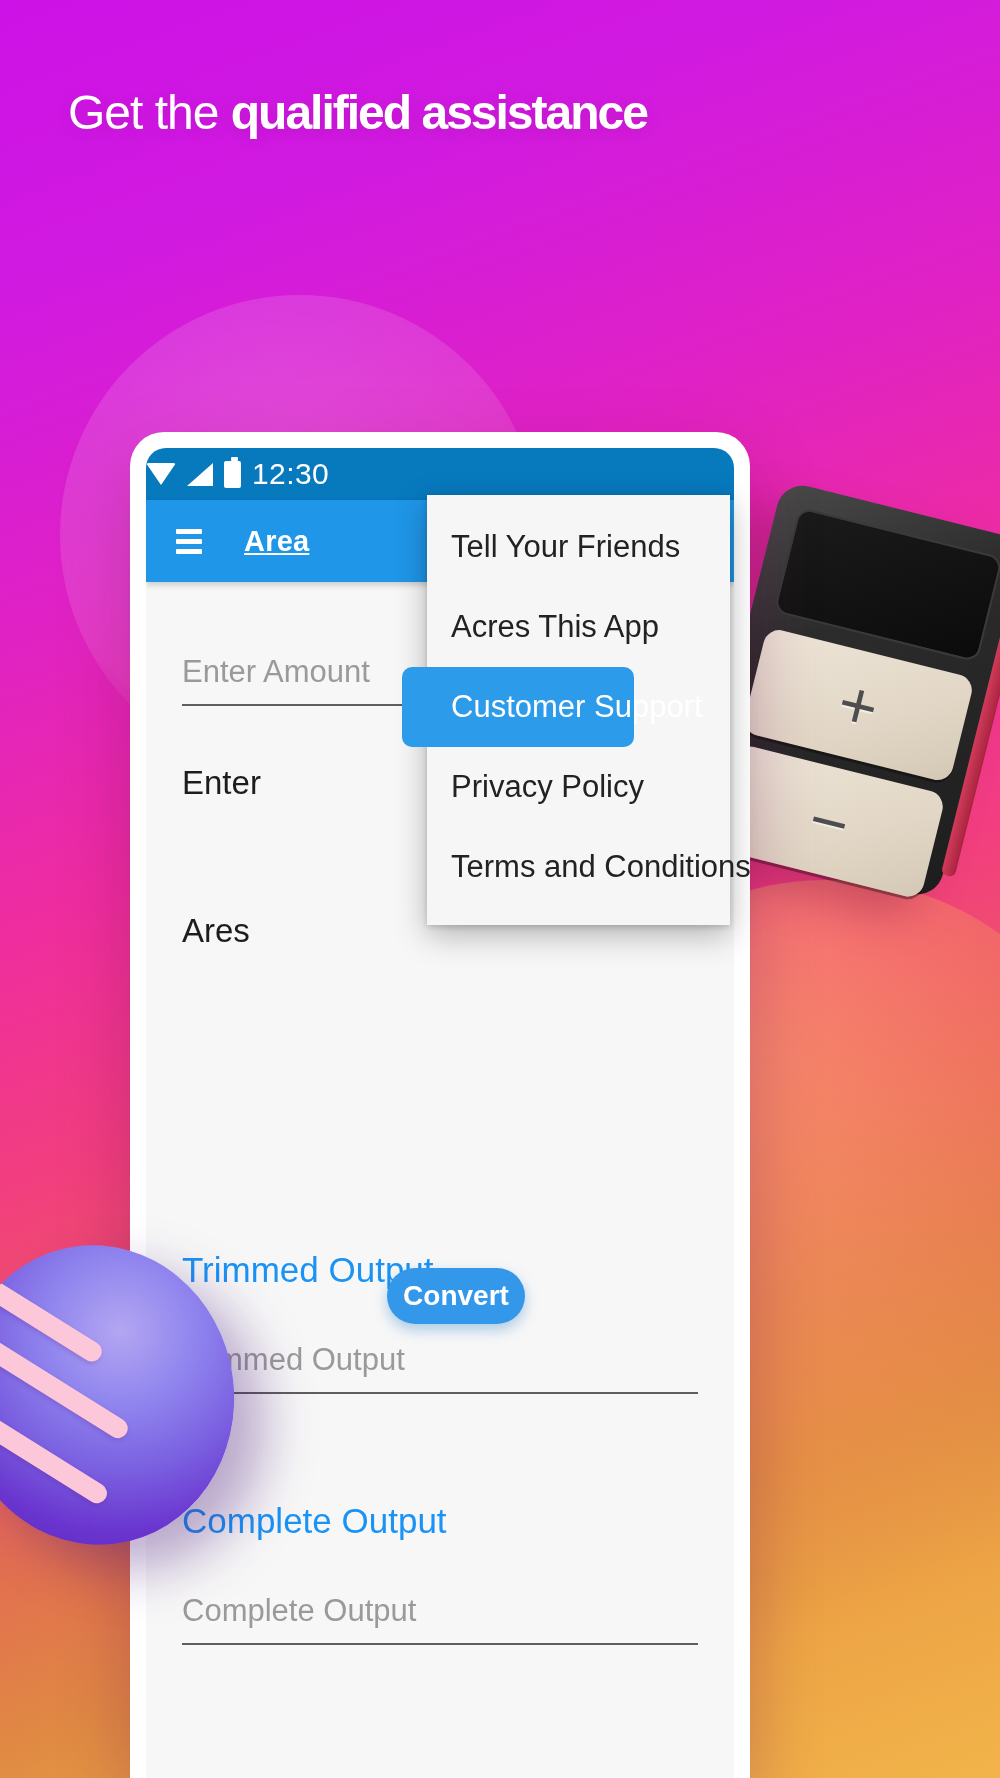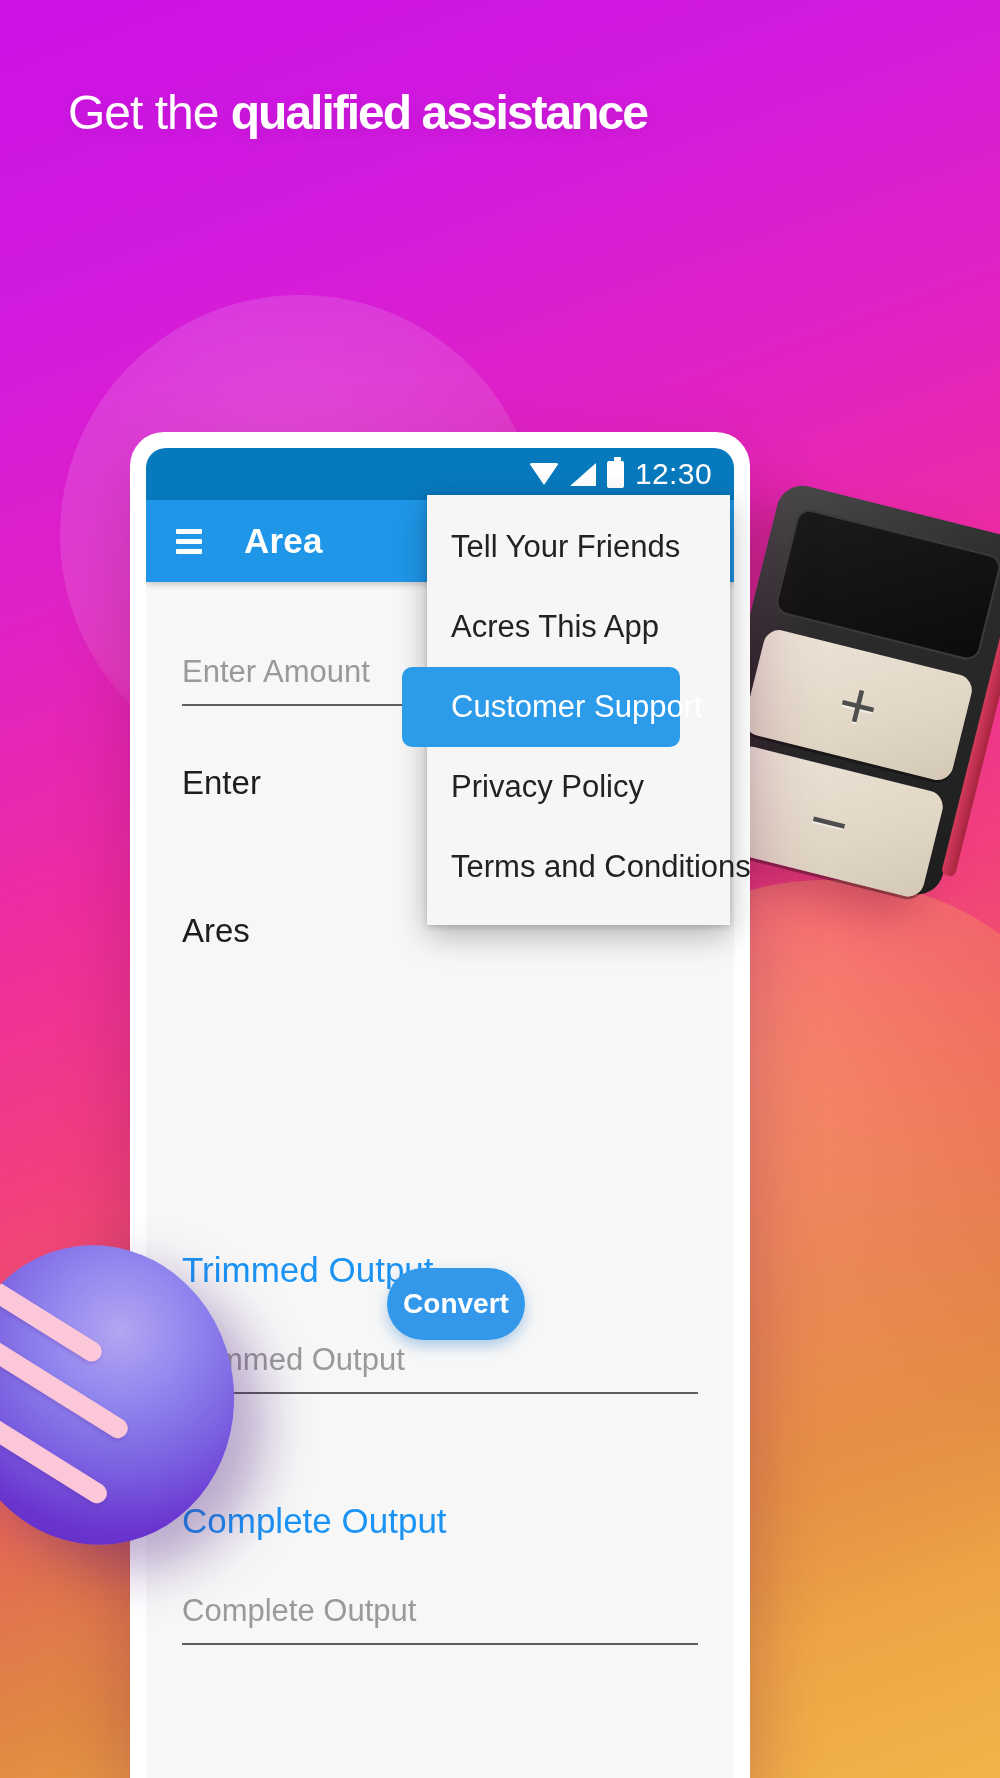--- a/index.html
+++ b/index.html
@@ -115,21 +115,21 @@
     width:100%; height:100%;
     background:#f7f7f7;
     border-radius:20px 20px 0 0;
     overflow:hidden;
   }
 
   
   .statusbar{
     height:52px;
     background:#0779bd;
-    display:flex; align-items:center; justify-content:flex-end;
+    display:flex; align-items:center; 
     padding-right:22px; gap:11px;
   }
   .sb-time{ color:#fff; font-size:30px; letter-spacing:.4px; }
   .ic-wifi{ width:30px; height:22px; position:relative; }
   .ic-wifi::after{
     content:""; position:absolute; left:0; top:0;
     width:0; height:0;
     border-left:15px solid transparent;
     border-right:15px solid transparent;
     border-top:22px solid #fff;
@@ -155,39 +155,39 @@
   .appbar{
     height:82px;
     background:#1f96e8;
     display:flex; align-items:center;
     padding-left:30px; gap:42px;
     box-shadow:0 3px 6px rgba(0,0,0,.18);
     position:relative; z-index:2;
   }
   .ic-menu{ width:26px; display:flex; flex-direction:column; gap:5px; }
   .ic-menu i{ display:block; height:5px; background:#fff; border-radius:1px; }
-  .appbar-title{ color:#fff; font-size:35px; font-weight:700; letter-spacing:.2px; }
+  .appbar-title{ color:#fff; font-size:29px; font-weight:700; letter-spacing:.2px;text-decoration:underline; }
 
   
   .form{ position:relative; padding:0 36px; }
   .amount-field{ margin-top:72px; }
   .underline-input{
     position:relative;
     padding-bottom:14px;
     border-bottom:2px solid #5e5e5e;
   }
   .underline-input .ph{ font-size:31px; color:#9a9a9a; }
   .unit-row{ font-size:33px; color:#1d1d1d; }
   .unit-from{ margin-top:58px; }
   .unit-to{ margin-top:110px; }
 
   .convert-btn{
     position:absolute;
     left:241px; top:614px;
-    width:138px; height:72px;
+    width:138px; height:56px;
     background:#3498ea;
     color:#fff;
     border:none;
     border-radius:36px;
     font-size:28px; font-weight:700;
     font-family:"Liberation Sans", sans-serif;
     box-shadow:0 6px 14px rgba(30,120,200,.35);
     z-index:1;
   }
 
@@ -216,21 +216,21 @@
     padding:22px 0 22px 24px;
     white-space:nowrap;
   }
   .menu-item.selected{
     position:relative;
     background:#2c9bea;
     color:#fff;
     margin-left:-25px;
     padding-left:49px;
     border-radius:10px;
-    width:278px;
+    width:232px;
   }
 
   
   .sphere{
     position:absolute;
     left:-42px; top:1245px;
     width:276px; height:300px;
     border-radius:50%;
     background:radial-gradient(circle at 62% 30%, #b3a6f2 0%, #8f84ee 28%, #7a5fe0 52%, #6a35cf 74%, #5a1fb8 100%);
     box-shadow:26px 30px 52px rgba(70,20,120,.35);

